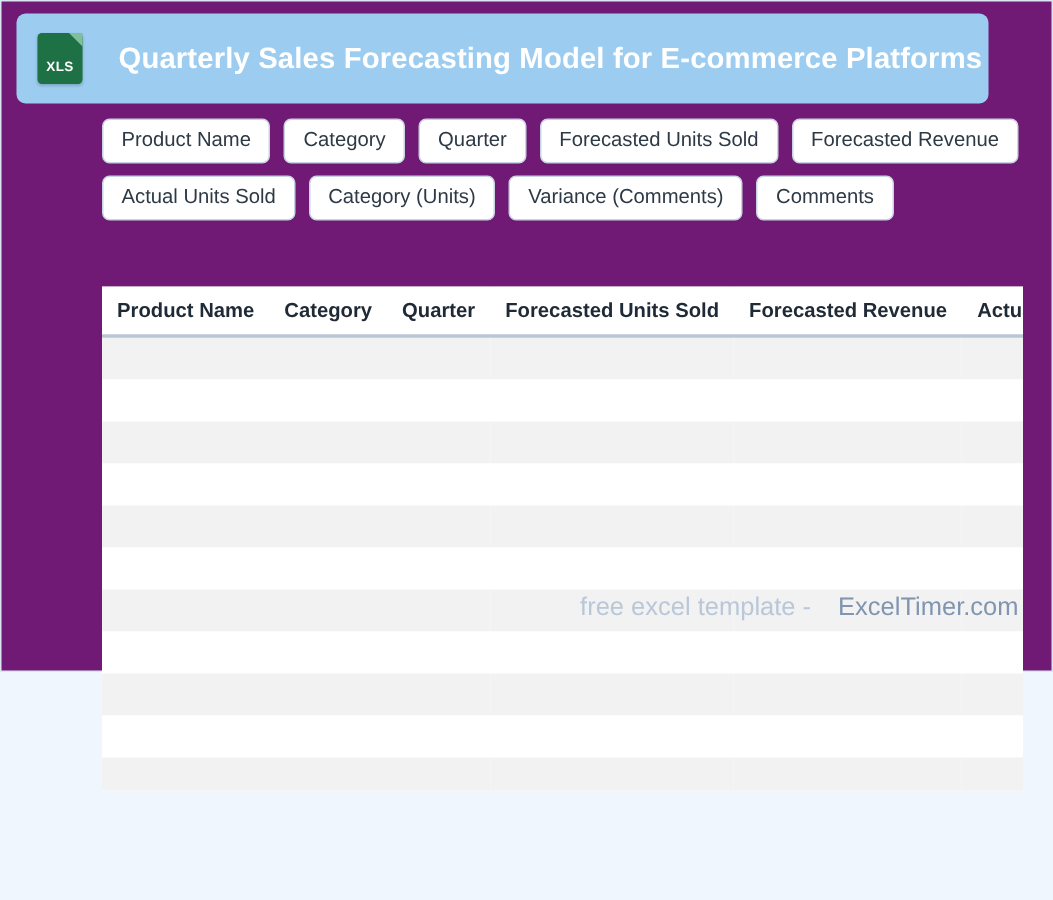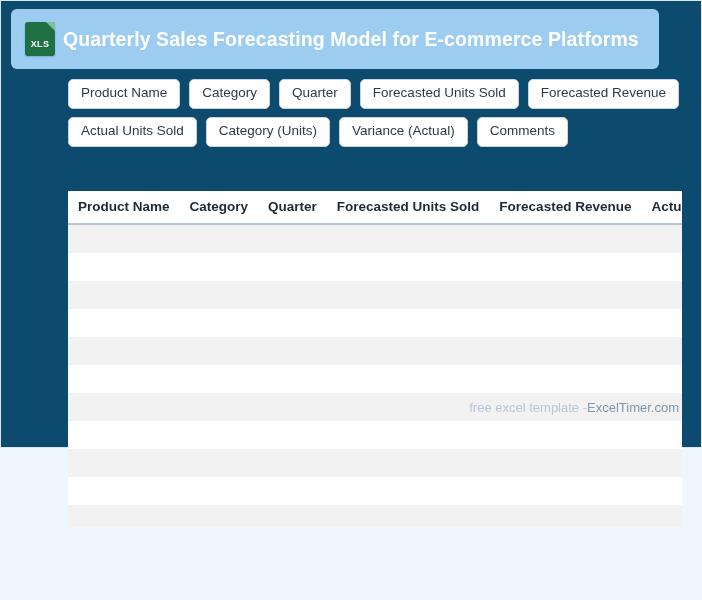--- a/index.html
+++ b/index.html
@@ -10,21 +10,21 @@
     width: 702px;
     height: 600px;
     background: #eff6fd;
     font-family: "Liberation Sans", sans-serif;
     overflow: hidden;
   }
   .page {
     position: relative;
     width: 702px;
     height: 448px;
-    background: #0c4a6e;
+    background: #701a75;
     box-sizing: border-box;
     border: 1px solid #dbe6f3;
   }
 
   
   .header {
     position: absolute;
     left: 10px;
     top: 8px;
     width: 648px;
@@ -63,21 +63,21 @@
     color: #ffffff;
     font-size: 9px;
     font-weight: bold;
     letter-spacing: 0.3px;
     font-family: "Liberation Sans", sans-serif;
   }
   .header-title {
     color: #ffffff;
     font-size: 19.5px;
     font-weight: bold;
-    margin-left: 8px;
+    margin-left: 24px;
     letter-spacing: 0.1px;
     white-space: nowrap;
   }
 
   
   .chips {
     position: absolute;
     left: 67px;
     top: 78px;
     width: 620px;
@@ -136,22 +136,22 @@
     background: #ffffff;
   }
 
   
   .footer {
     position: absolute;
     right: 22px;
     bottom: 32px;
     display: flex;
     align-items: baseline;
-    gap: 0;
-    font-size: 13px;
+    gap: 18px;
+    font-size: 17px;
   }
   .footer .free {
     color: #b9c7d8;
   }
   .footer .brand {
     color: #7f95b0;
     font-weight: normal;
   }
 </style>
 </head>
@@ -168,21 +168,21 @@
   </div>
 
   <div class="chips">
     <div class="chip">Product Name</div>
     <div class="chip">Category</div>
     <div class="chip">Quarter</div>
     <div class="chip">Forecasted Units Sold</div>
     <div class="chip">Forecasted Revenue</div>
     <div class="chip">Actual Units Sold</div>
     <div class="chip">Category (Units)</div>
-    <div class="chip">Variance (Actual)</div>
+    <div class="chip">Variance (Comments)</div>
     <div class="chip">Comments</div>
   </div>
 
   <div class="table-wrap">
     <table class="sheet">
       <thead>
         <tr>
           <th>Product Name</th>
           <th>Category</th>
           <th>Quarter</th>

